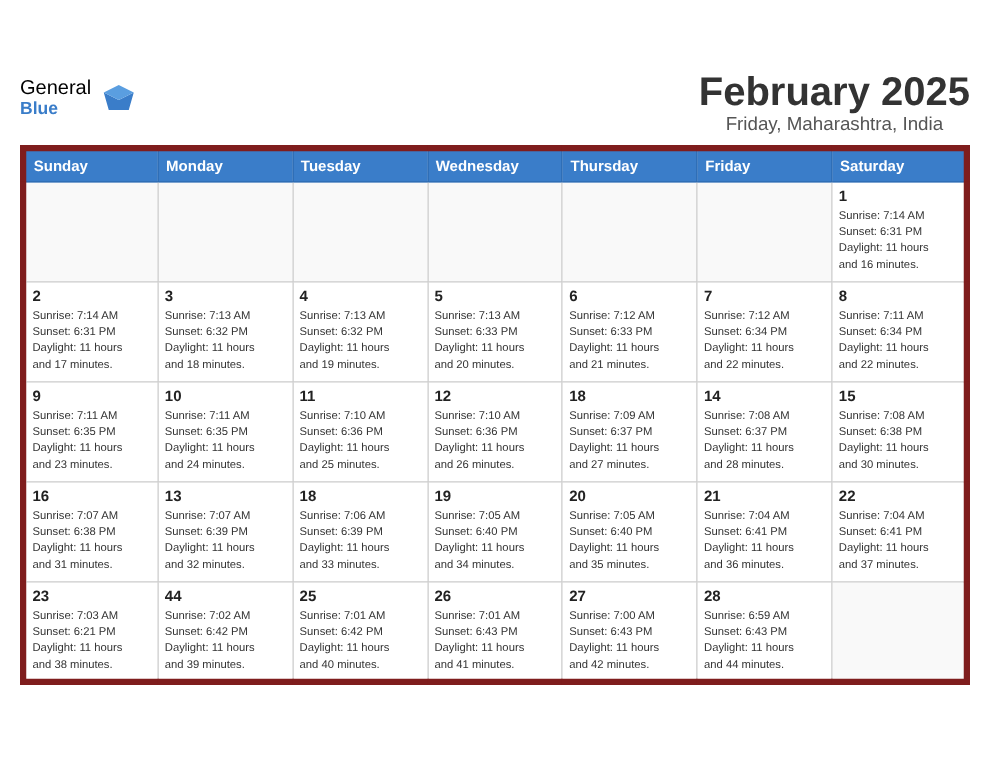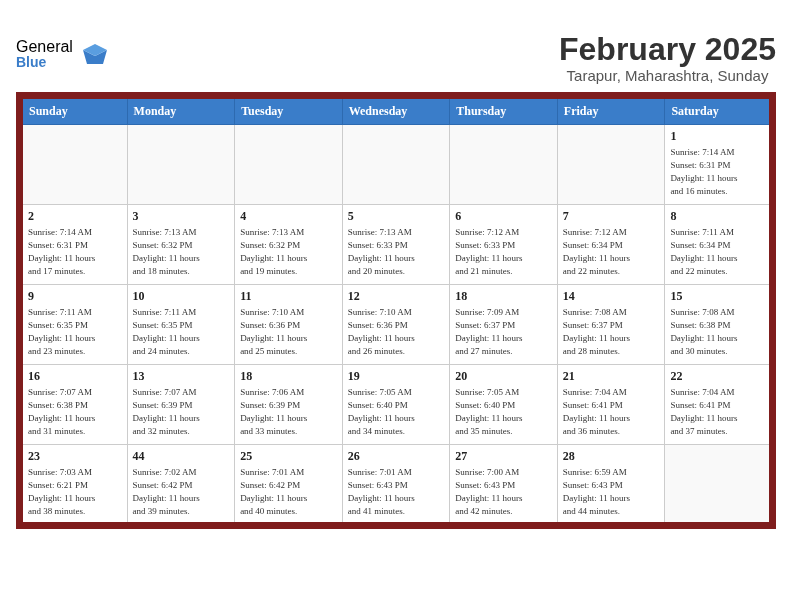--- a/index.html
+++ b/index.html
@@ -5,20 +5,21 @@
     * { box-sizing: border-box; margin: 0; padding: 0; }
     body {
       font-family: Arial, sans-serif;
       background: #fff;
       width: 792px;
       min-height: 612px;
     }
     .page {
       width: 792px;
       padding: 32px 16px 10px 16px;
+      margin-top: 24px;
     }
     .header {
       display: flex;
       align-items: flex-start;
       justify-content: space-between;
       margin-bottom: 8px;
     }
     .logo {
       display: flex;
       align-items: center;
@@ -48,22 +49,21 @@
       color: #333;
       line-height: 1.1;
     }
     .location-title {
       font-size: 15px;
       color: #555;
     }
     .calendar {
       width: 100%;
       border-collapse: collapse;
-      border: 7px solid #7f1d1d;
-      font-family: Liberation Serif, serif;
+      border: 5px solid #7f1d1d;
     }
     .calendar th {
       background: #3a7dc9;
       color: #fff;
       font-size: 12px;
       font-weight: bold;
       padding: 5px 6px;
       text-align: left;
       border: 1px solid #2d6ab0;
     }
@@ -102,21 +102,21 @@
         <span>General</span>
         <span class="logo-blue">Blue</span>
       </div>
       <svg class="logo-icon" viewBox="0 0 36 36">
         <polygon points="10,28 26,28 30,14 18,20 6,14" fill="#3a7dc9"></polygon>
         <polygon points="18,8 30,14 18,20 6,14" fill="#5a9ee0"></polygon>
       </svg>
     </div>
     <div class="title-block">
       <div class="month-title">February 2025</div>
-      <div class="location-title">Tarapur, Maharashtra, Sunday</div>
+      <div class="location-title">Friday, Maharashtra, India</div>
     </div>
   </div>
 
   <table class="calendar">
     <thead>
       <tr>
       <th>Sunday</th>
           <th>Monday</th>
           <th>Tuesday</th>
           <th>Wednesday</th>

